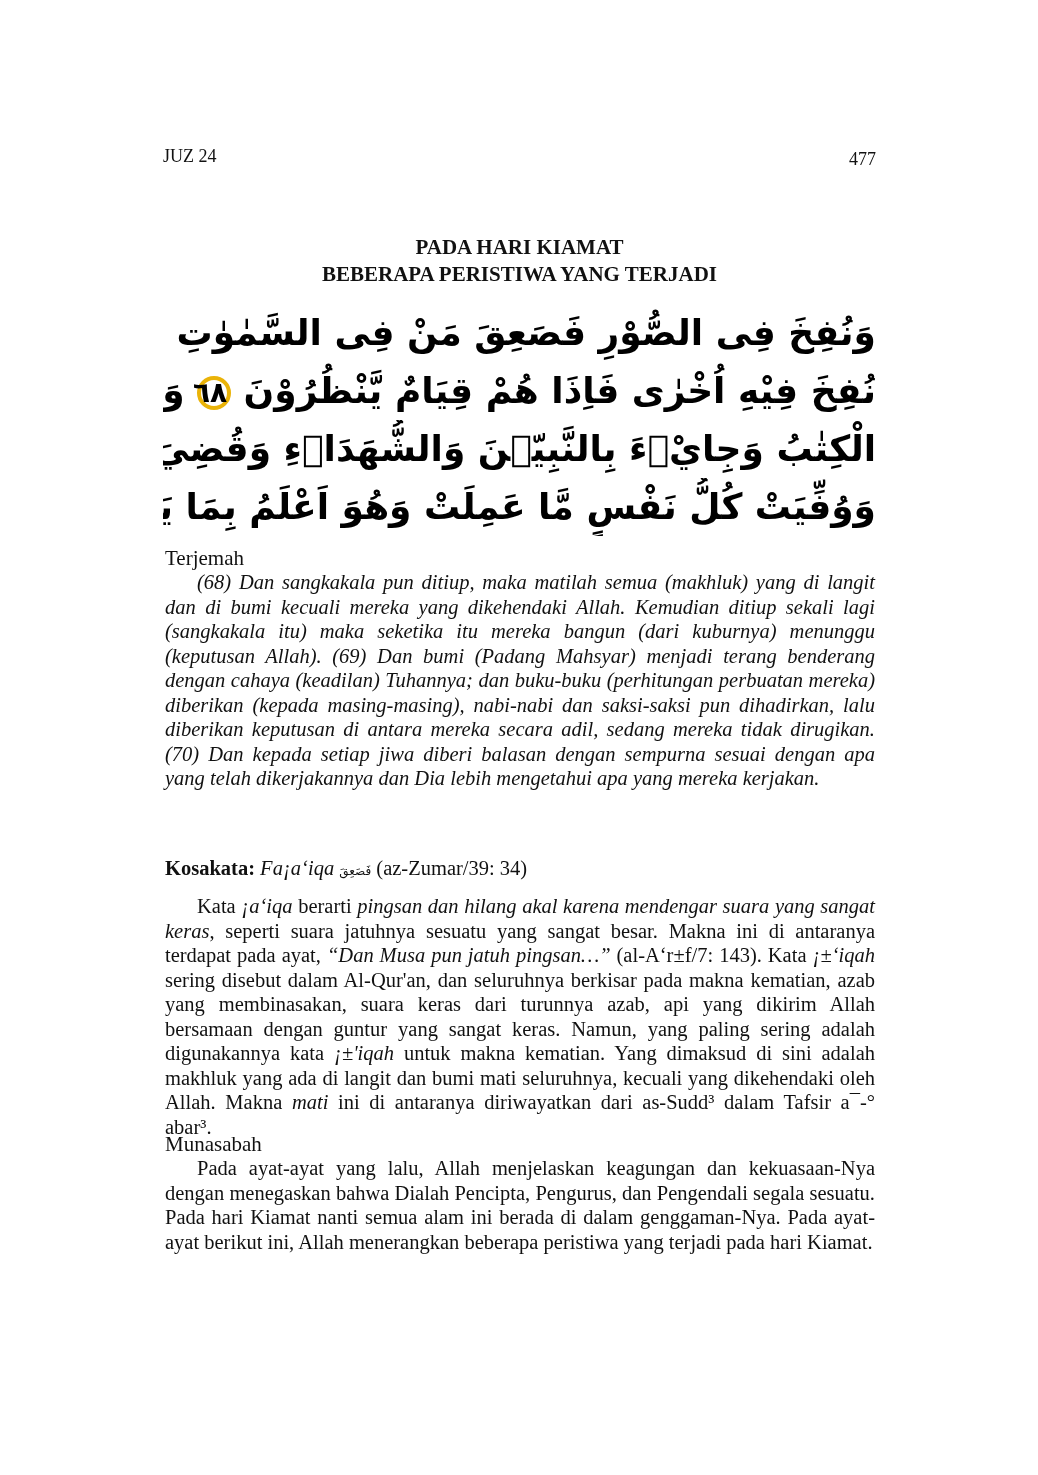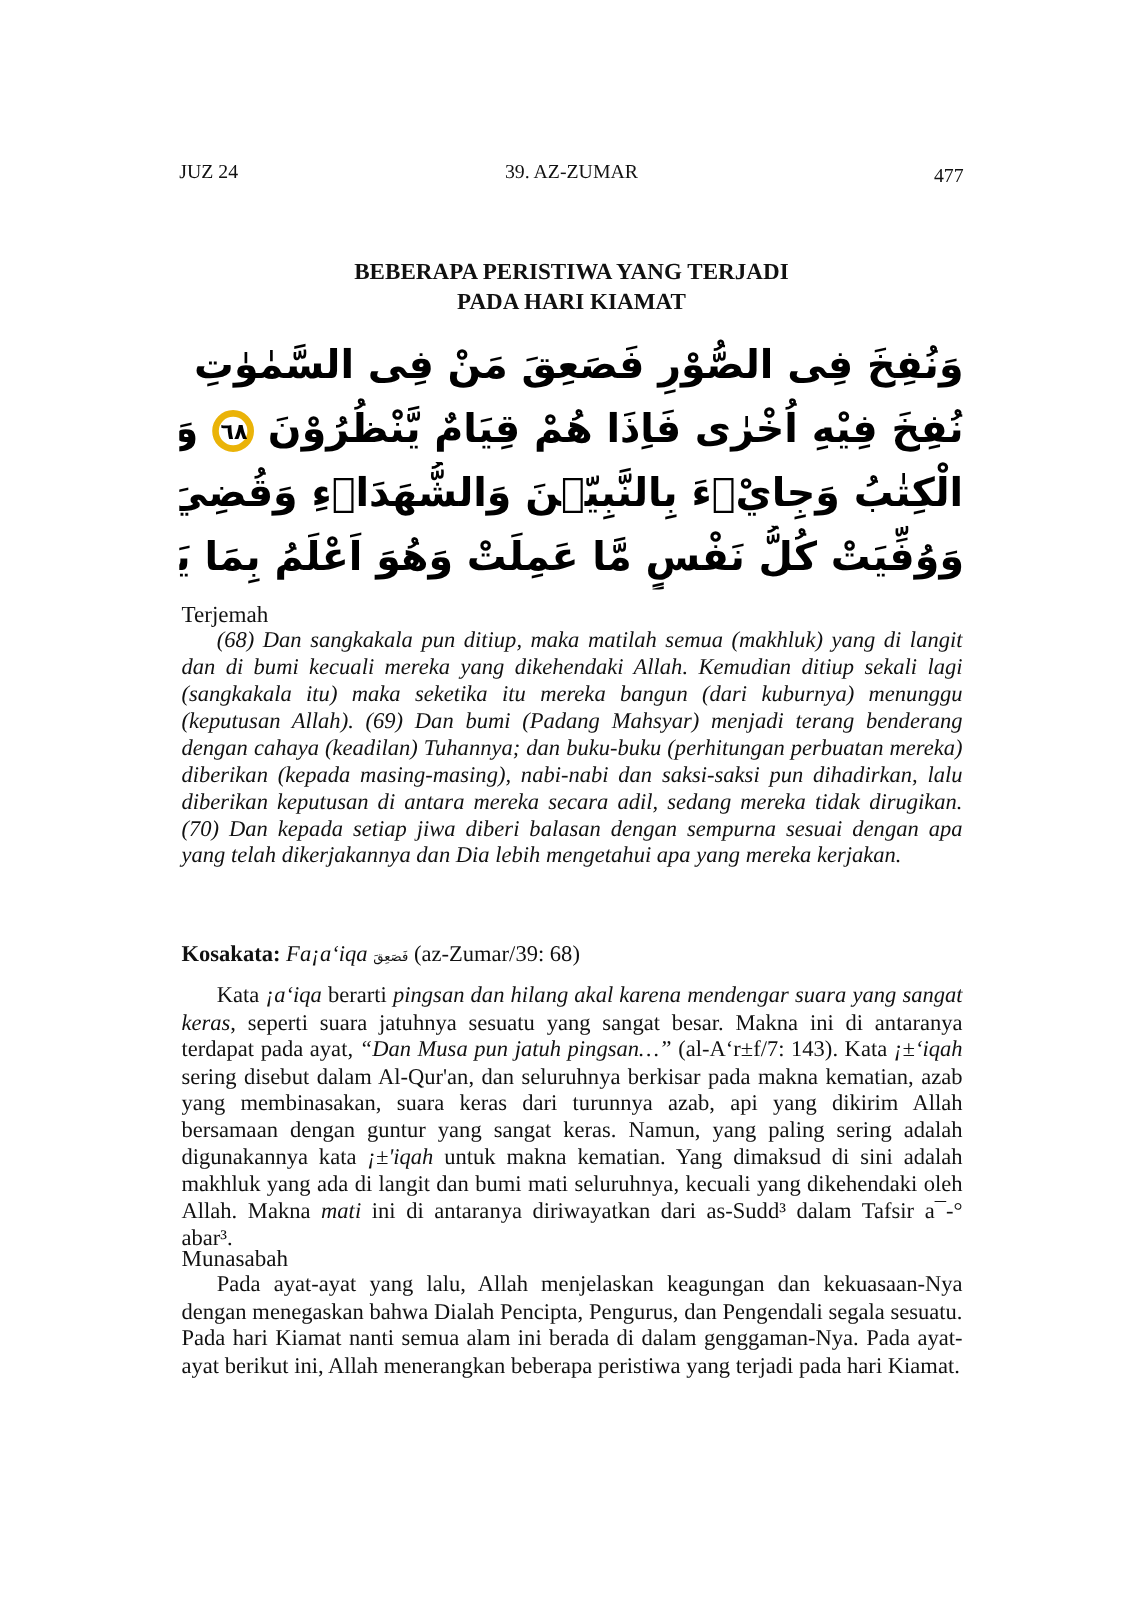--- a/index.html
+++ b/index.html
@@ -54,22 +54,22 @@
     }
     .arabic-line {
       display: block;
       white-space: nowrap;
       text-align: justify;
       text-align-last: justify;
       overflow: hidden;
     }
     .ayah-marker {
       display: inline-block;
-      font-size: 20px;
-      border: 6px solid #eab308;
+      font-size: 28px;
+      border: 4px solid #eab308;
       border-radius: 50%;
       width: 26px;
       height: 26px;
       line-height: 26px;
       text-align: center;
       vertical-align: middle;
       font-weight: bold;
     }
 
     .section {
@@ -105,27 +105,26 @@
       font-size: 12px;
       direction: rtl;
       unicode-bidi: isolate;
     }
   </style>
 </head>
 <body>
 
 <div class="page-header">
   <span class="hdr-left">JUZ 24</span>
-  <span class="hdr-center">39. AZ-ZUMAR</span>
   <span class="hdr-right">477</span>
 </div>
 
 <div class="title">
+  <div>PADA HARI KIAMAT</div>
   <div>BEBERAPA PERISTIWA YANG TERJADI</div>
-  <div>PADA HARI KIAMAT</div>
 </div>
 
 <div class="arabic-block">
   <span class="arabic-line">
     <span>وَنُفِخَ فِى الصُّوْرِ فَصَعِقَ مَنْ فِى السَّمٰوٰتِ وَمَنْ فِى الْاَرْضِ اِلَّا مَنْ شَاۤءَ اللّٰهُ ۗ ثُمَّ</span>
   </span>
   <span class="arabic-line">
     <span>نُفِخَ فِيْهِ اُخْرٰى فَاِذَا هُمْ قِيَامٌ يَّنْظُرُوْنَ</span>
     <span class="ayah-marker">٦٨</span>
     <span>وَاَشْرَقَتِ الْاَرْضُ بِنُوْرِ رَبِّهَا وَوُضِعَ</span>
@@ -143,21 +142,21 @@
 <div class="section" id="terjemah">
   <h2 class="section-heading">Terjemah</h2>
   <p class="para italic">(68) Dan sangkakala pun ditiup, maka matilah semua (makhluk) yang di langit dan di bumi kecuali mereka yang dikehendaki Allah. Kemudian ditiup sekali lagi (sangkakala itu) maka seketika itu mereka bangun (dari kuburnya) menunggu (keputusan Allah). (69) Dan bumi (Padang Mahsyar) menjadi terang benderang dengan cahaya (keadilan) Tuhannya; dan buku-buku (perhitungan perbuatan mereka) diberikan (kepada masing-masing), nabi-nabi dan saksi-saksi pun dihadirkan, lalu diberikan keputusan di antara mereka secara adil, sedang mereka tidak dirugikan. (70) Dan kepada setiap jiwa diberi balasan dengan sempurna sesuai dengan apa yang telah dikerjakannya dan Dia lebih mengetahui apa yang mereka kerjakan.</p>
 </div>
 
 <div class="section" id="kosakata">
   <p class="kosakata-heading-line">
     <b>Kosakata:</b>
     <i>Fa¡a‘iqa</i>
     <span class="kosakata-arabic">فَصَعِقَ</span>
-    <span>(az-Zumar/39: 68)</span>
+    <span>(az-Zumar/39: 34)</span>
   </p>
   <p class="para"><span>Kata</span> <i>¡a‘iqa</i> <span>berarti</span> <i>pingsan dan hilang akal karena mendengar suara yang sangat keras</i><span>, seperti suara jatuhnya sesuatu yang sangat besar. Makna ini di antaranya terdapat pada ayat,</span> <i>“Dan Musa pun jatuh pingsan…”</i> <span>(al-A‘r±f/7: 143). Kata</span> <i>¡±‘iqah</i> <span>sering disebut dalam Al-Qur'an, dan seluruhnya berkisar pada makna kematian, azab yang membinasakan, suara keras dari turunnya azab, api yang dikirim Allah bersamaan dengan guntur yang sangat keras. Namun, yang paling sering adalah digunakannya kata</span> <i>¡±'iqah</i> <span>untuk makna kematian. Yang dimaksud di sini adalah makhluk yang ada di langit dan bumi mati seluruhnya, kecuali yang dikehendaki oleh Allah. Makna</span> <i>mati</i> <span>ini di antaranya diriwayatkan dari as-Sudd³ dalam Tafsir a¯-° abar³.</span></p>
 </div>
 
 <div class="section" id="munasabah">
   <h2 class="section-heading">Munasabah</h2>
   <p class="para">Pada ayat-ayat yang lalu, Allah menjelaskan keagungan dan kekuasaan-Nya dengan menegaskan bahwa Dialah Pencipta, Pengurus, dan Pengendali segala sesuatu. Pada hari Kiamat nanti semua alam ini berada di dalam genggaman-Nya. Pada ayat-ayat berikut ini, Allah menerangkan beberapa peristiwa yang terjadi pada hari Kiamat.</p>
 </div>
 
 </body></html>

